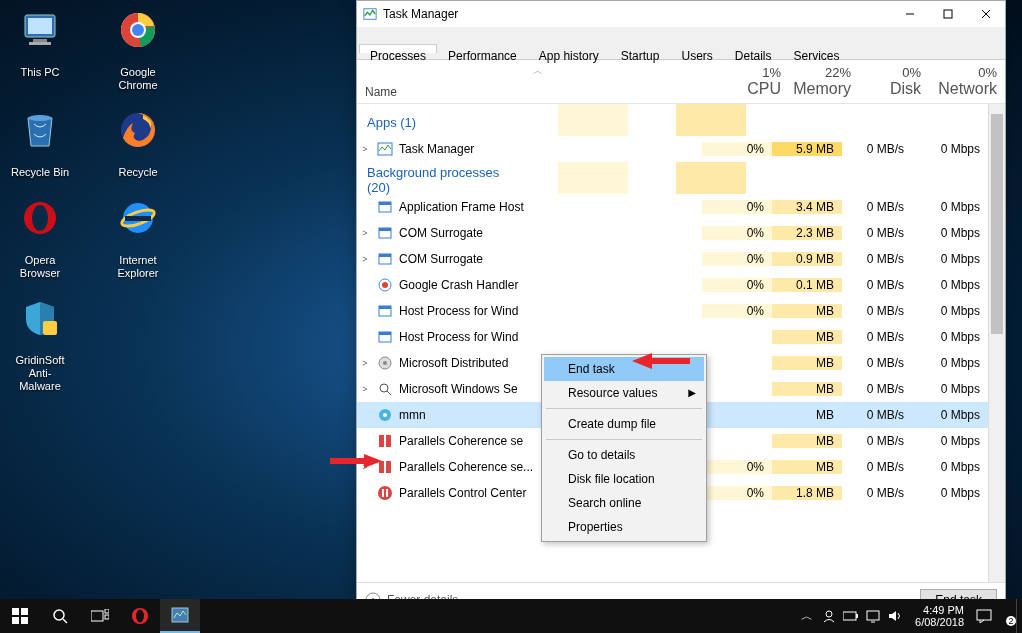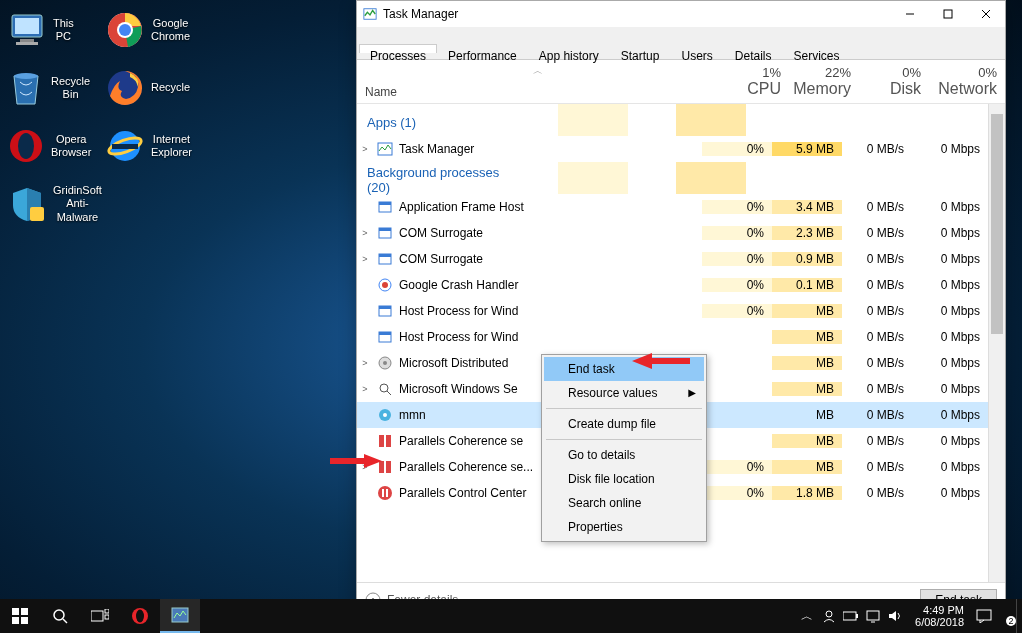--- a/index.html
+++ b/index.html
@@ -2,21 +2,21 @@
 <html><head>
 <meta charset="utf-8">
 <style>
 * { margin: 0; padding: 0; box-sizing: border-box; font-family: "Segoe UI", Tahoma, sans-serif; }
 body { width: 1022px; height: 633px; overflow: hidden; position: relative; background: #0a2a4a; }
 
 
 .desktop { position: absolute; inset: 0; background: radial-gradient(ellipse at 45% 55%, #1b5a9a 0%, #093356 40%, #041e36 70%, #020f1c 100%); }
 .desktop-icons { position: absolute; top: 10px; left: 8px; display: flex; flex-direction: column; gap: 18px; }
 .drow { display: flex; gap: 34px; }
-.dicon { width: 64px; display: flex; flex-direction: row; align-items: center; gap: 7px; cursor: pointer; }
+.dicon { width: 64px; display: flex; flex-direction: column; align-items: center; gap: 16px; cursor: pointer; }
 .dicon .glyph { width: 40px; height: 40px; display: flex; align-items: center; justify-content: center; }
 .dicon .lbl { color: #fff; font-size: 11px; text-align: center; line-height: 1.2; text-shadow: 0 1px 2px #000; }
 
 
 .tmgr { position: absolute; left: 356px; top: 0; width: 650px; height: 608px; background: #ffffff; border: 1px solid #aaa; box-shadow: 0 4px 16px rgba(0,0,0,.3); }
 .titlebar { height: 26px; display: flex; align-items: center; padding: 0 0 0 6px; background: #fff; }
 .titlebar .ticon { width: 14px; height: 14px; margin-right: 6px; }
 .titlebar .ttext { font-size: 12px; flex: 1; }
 .winbtns { display: flex; }
 .winbtn { width: 38px; height: 26px; display: flex; align-items: center; justify-content: center; }

